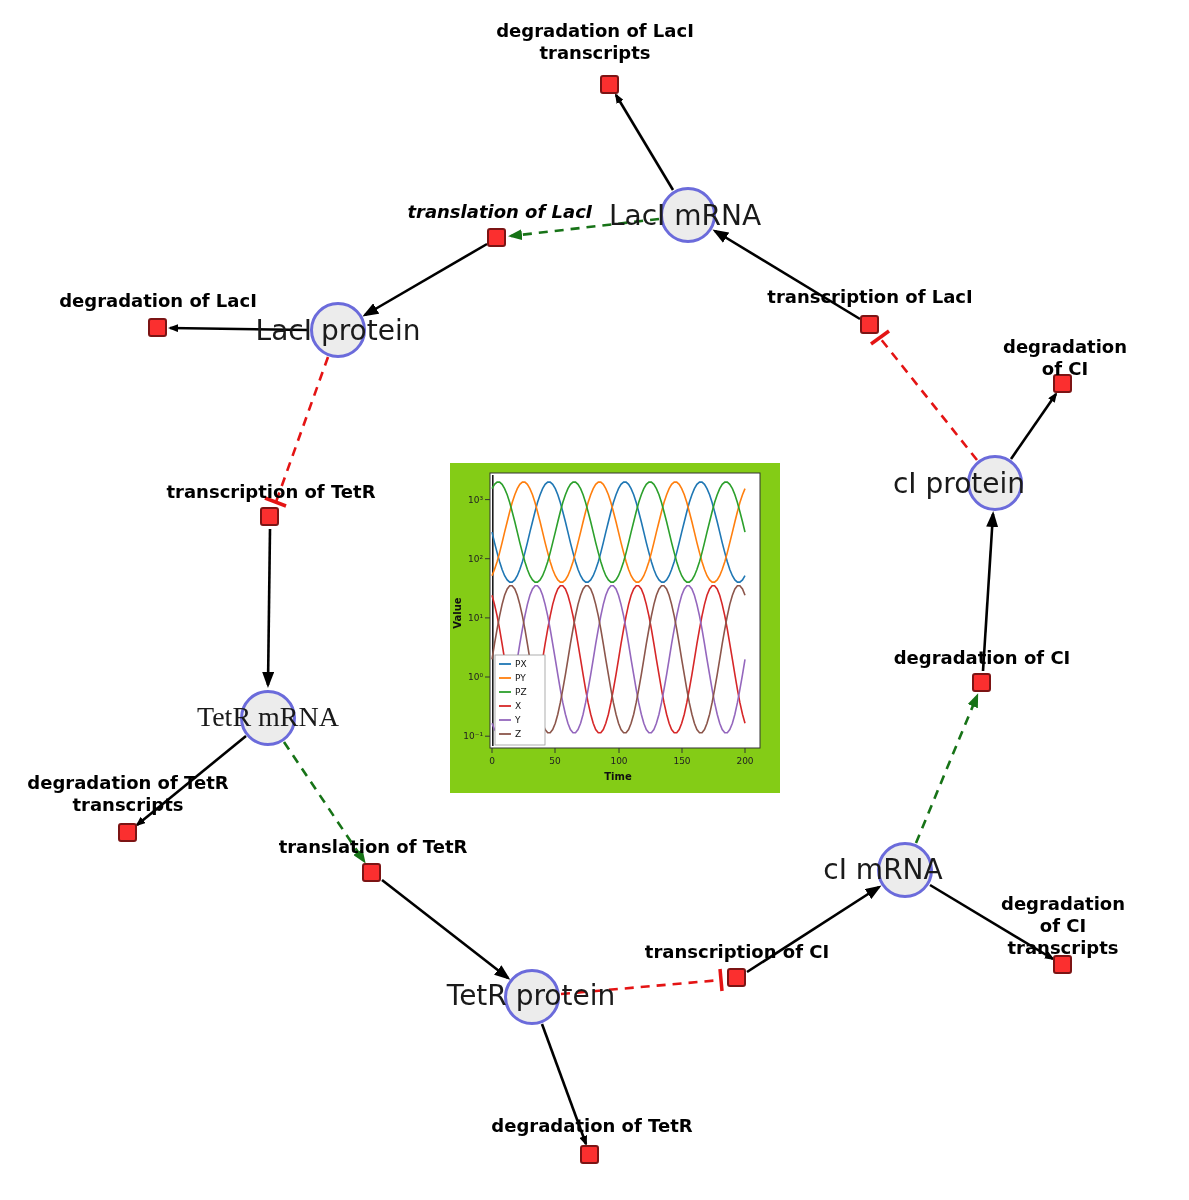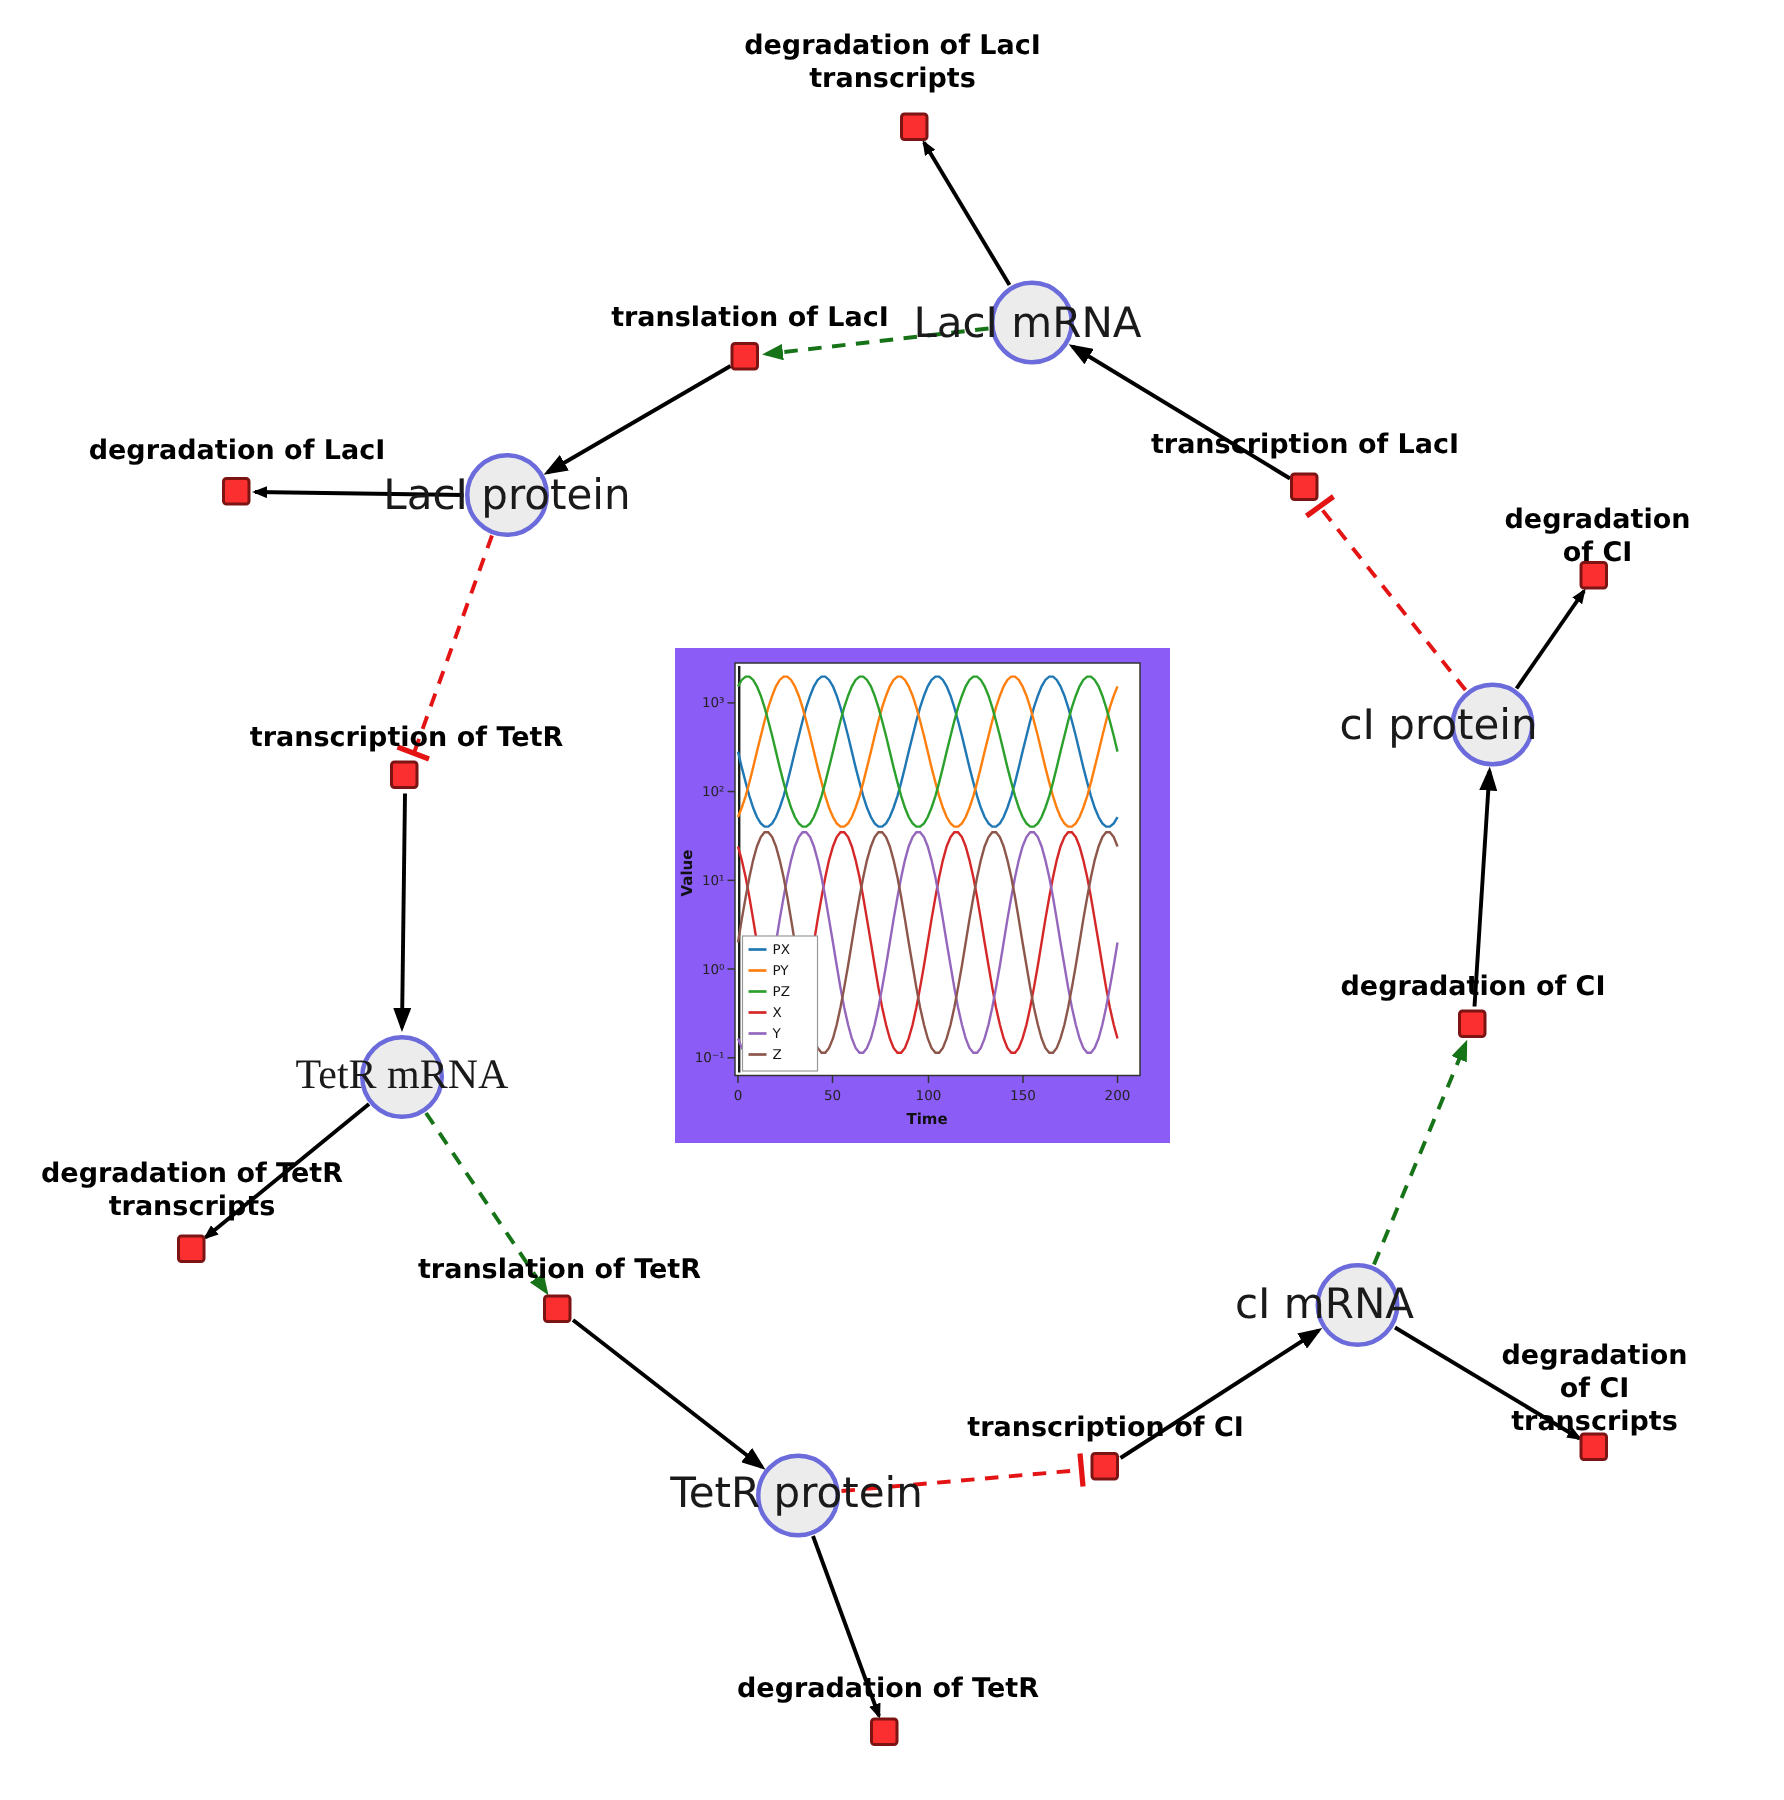--- a/index.html
+++ b/index.html
@@ -8,21 +8,21 @@
   svg.edges{position:absolute;left:0;top:0;z-index:1;}
   .species{position:absolute;width:56px;height:56px;border-radius:50%;
            background:#ececec;border:3px solid #6b6bdb;box-sizing:border-box;z-index:2;}
   .reaction{position:absolute;width:19px;height:19px;border-radius:3px;
             background:#fb2f2f;border:2px solid #7c1414;box-sizing:border-box;z-index:3;}
   .species-label{position:absolute;transform:translate(-50%,-50%);z-index:4;
                  font-size:28px;color:#1a1a1a;white-space:nowrap;}
   .reaction-label{position:absolute;transform:translate(-50%,-50%);z-index:4;
                   font-size:18px;font-weight:bold;color:#000;white-space:pre-line;
                   text-align:center;line-height:1.22;}
-  .inset-chart{position:absolute;left:450px;top:432px;width:330px;height:330px;z-index:5;background:#8b5cf6;}
+  .inset-chart{position:absolute;left:450px;top:463px;width:330px;height:330px;z-index:5;background:#84cc16;}
   .tick{font-size:9px;fill:#222;}
   .axis-title{font-size:10px;font-weight:bold;fill:#111;}
   .legend-label{font-size:9px;fill:#111;}
 </style>
 </head>
 <body>
 
 <div class="canvas">
 
   <svg class="edges" width="1189" height="1200">
@@ -85,21 +85,21 @@
   <div class="reaction" style="left:260px;top:507px;"></div>
   <div class="reaction" style="left:972px;top:673px;"></div>
   <div class="reaction" style="left:118px;top:823px;"></div>
   <div class="reaction" style="left:362px;top:863px;"></div>
   <div class="reaction" style="left:727px;top:968px;"></div>
   <div class="reaction" style="left:1053px;top:955px;"></div>
   <div class="reaction" style="left:580px;top:1145px;"></div>
 
   <div class="reaction-label" style="left:595px;top:42px;">degradation of LacI
 transcripts</div>
-  <div class="reaction-label" style="left:500px;top:212px;">translation of LacI</div>
+  <div class="reaction-label" style="left:500px;top:212px;font-style:italic;">translation of LacI</div>
   <div class="reaction-label" style="left:158px;top:301px;">degradation of LacI</div>
   <div class="reaction-label" style="left:870px;top:297px;">transcription of LacI</div>
   <div class="reaction-label" style="left:1065px;top:358px;">degradation of CI</div>
   <div class="reaction-label" style="left:271px;top:492px;">transcription of TetR</div>
   <div class="reaction-label" style="left:982px;top:658px;">degradation of CI</div>
   <div class="reaction-label" style="left:128px;top:794px;">degradation of TetR
 transcripts</div>
   <div class="reaction-label" style="left:373px;top:847px;">translation of TetR</div>
   <div class="reaction-label" style="left:737px;top:952px;">transcription of CI</div>
   <div class="reaction-label" style="left:1063px;top:926px;">degradation of CI

